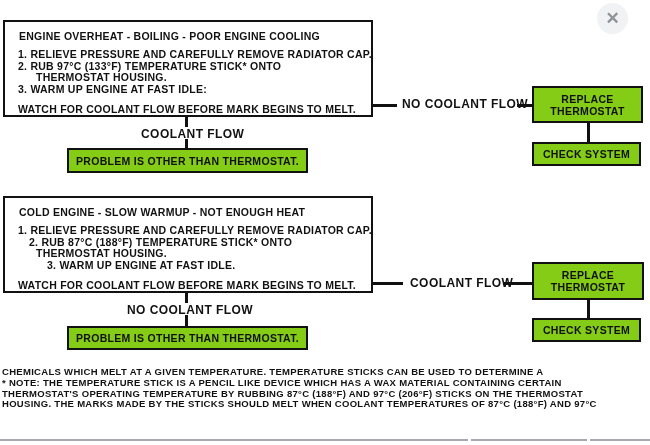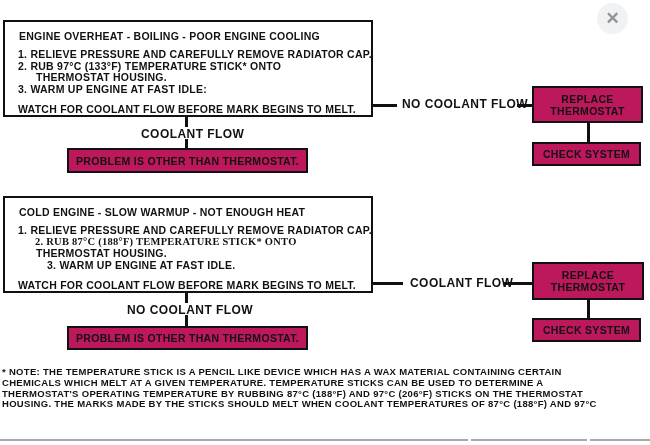--- a/index.html
+++ b/index.html
@@ -22,21 +22,21 @@
   .big-box .t-line {
     position: absolute;
     font-size: 10.5px;
     letter-spacing: 0.25px;
     white-space: nowrap;
   }
 
   .node {
     position: absolute;
     border: 2px solid #111111;
-    background: #be185d;
+    background: #84cc16;
     display: flex;
     align-items: center;
     justify-content: center;
     text-align: center;
     font-size: 10.5px;
     letter-spacing: 0.3px;
     line-height: 12px;
     white-space: pre-line;
   }
 
@@ -110,41 +110,41 @@
 <div class="node" style="left:532px; top:142px; width:109px; height:24px;">CHECK SYSTEM</div>
 
 <div class="vline" style="left:185px; top:117px; height:10px;"></div>
 <div class="flow-label" style="left:141px; top:127px; width:92px;">COOLANT FLOW</div>
 <div class="vline" style="left:185px; top:139px; height:9px;"></div>
 <div class="node" style="left:67px; top:148px; width:241px; height:25px;">PROBLEM IS OTHER THAN THERMOSTAT.</div>
 
 <div class="big-box" style="top:196px;">
   <div class="t-line" style="left:14px; top:8px;">COLD ENGINE - SLOW WARMUP - NOT ENOUGH HEAT</div>
   <div class="t-line" style="left:13px; top:26px;">1. RELIEVE PRESSURE AND CAREFULLY REMOVE RADIATOR CAP.</div>
-  <div class="t-line" style="left:30px; top:38px;font-family:Liberation Serif, serif;">2. RUB 87°C (188°F) TEMPERATURE STICK* ONTO</div>
+  <div class="t-line" style="left:24px; top:38px;">2. RUB 87°C (188°F) TEMPERATURE STICK* ONTO</div>
   <div class="t-line" style="left:31px; top:49px;">THERMOSTAT HOUSING.</div>
   <div class="t-line" style="left:13px; top:61px;margin-left:29px;">3. WARM UP ENGINE AT FAST IDLE.</div>
   <div class="t-line" style="left:13px; top:81px;">WATCH FOR COOLANT FLOW BEFORE MARK BEGINS TO MELT.</div>
 </div>
 
 <div class="hline" style="left:372px; top:282px; width:31px;"></div>
 <div class="flow-label" style="left:410px; top:276px;">COOLANT FLOW</div>
 <div class="hline" style="left:503px; top:282px; width:29px;"></div>
 <div class="node" style="left:532px; top:262px; width:112px; height:38px;">REPLACE
 THERMOSTAT</div>
 <div class="vline" style="left:587px; top:300px; height:18px;"></div>
 <div class="node" style="left:532px; top:318px; width:109px; height:24px;">CHECK SYSTEM</div>
 
 <div class="vline" style="left:185px; top:293px; height:10px;"></div>
 <div class="flow-label" style="left:127px; top:303px; width:120px;">NO COOLANT FLOW</div>
 <div class="vline" style="left:185px; top:315px; height:11px;"></div>
 <div class="node" style="left:67px; top:326px; width:241px; height:24px;">PROBLEM IS OTHER THAN THERMOSTAT.</div>
 
 <div class="footnote">
+  <div>CHEMICALS WHICH MELT AT A GIVEN TEMPERATURE. TEMPERATURE STICKS CAN BE USED TO DETERMINE A</div>
   <div>* NOTE: THE TEMPERATURE STICK IS A PENCIL LIKE DEVICE WHICH HAS A WAX MATERIAL CONTAINING CERTAIN</div>
-  <div>CHEMICALS WHICH MELT AT A GIVEN TEMPERATURE. TEMPERATURE STICKS CAN BE USED TO DETERMINE A</div>
   <div>THERMOSTAT'S OPERATING TEMPERATURE BY RUBBING 87°C (188°F) AND 97°C (206°F) STICKS ON THE THERMOSTAT</div>
   <div>HOUSING. THE MARKS MADE BY THE STICKS SHOULD MELT WHEN COOLANT TEMPERATURES OF 87°C (188°F) AND 97°C</div>
 </div>
 
 <div class="rule" style="left:0px;   width:468px;"></div>
 <div class="rule" style="left:471px; width:116px;"></div>
 <div class="rule" style="left:590px; width:60px;"></div>
 
 </body></html>

